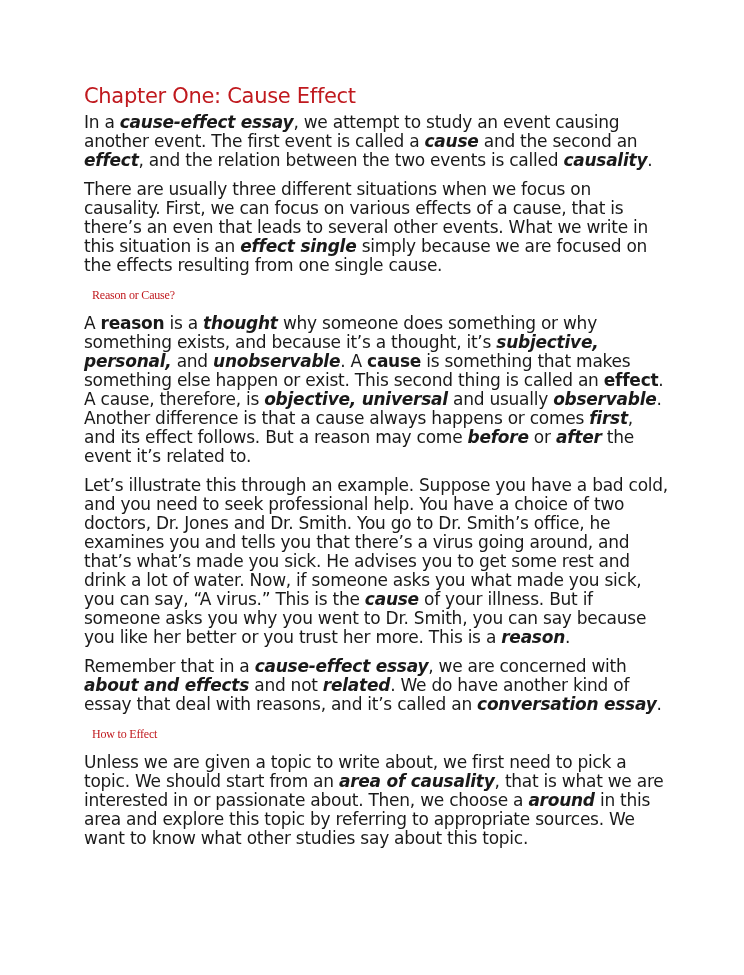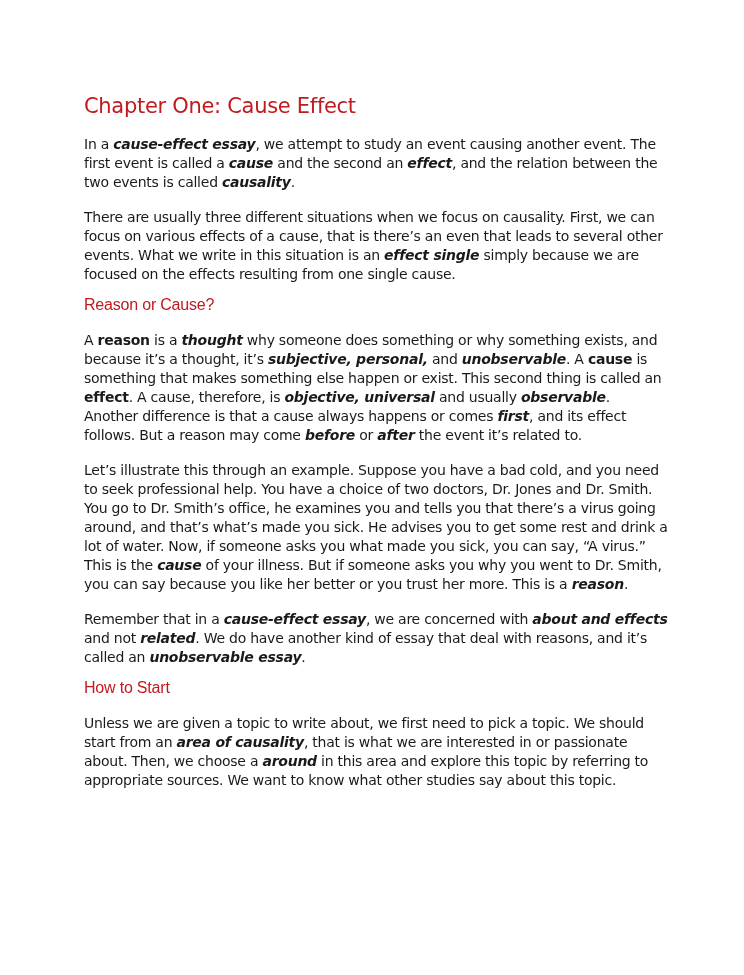--- a/index.html
+++ b/index.html
@@ -1,52 +1,52 @@
 <!DOCTYPE html>
 <html><head>
 <meta charset="utf-8">
 <style>
   html, body { margin: 0; padding: 0; background: #ffffff; }
   body { width: 744px; height: 975px; overflow: hidden; position: relative; }
   .page {
-    position: absolute; left: 84px; top: 94px; width: 584px;
+    position: absolute; left: 84px; top: 84px; width: 584px;
     font-family: "DejaVu Sans", sans-serif;
     color: #1a1a1a;
   }
   h1 {
     font-family: "DejaVu Sans", sans-serif;
     font-weight: normal; color: #c0191e;
     font-size: 21px; line-height: 25px; margin: 0 0 0 0; letter-spacing: -0.3px;
   }
   h2 {
-    font-family: Liberation Sans, sans-serif;
+    font-family: Liberation Serif, serif;
     font-weight: normal; color: #c0191e;
-    font-size: 16px; line-height: 21px; margin: 0; letter-spacing: -0.2px;
+    font-size: 12px; line-height: 21px; margin: 8px; letter-spacing: -0.2px;
   }
   p {
-    margin: 16px 0 10px 0;
-    font-size: 14px; line-height: 19px; letter-spacing: -0.25px;
+    margin: 4px 0 10px 0;
+    font-size: 17px; line-height: 19px; letter-spacing: -0.25px;
   }
   b { font-weight: bold; }
   .bi { font-weight: bold; font-style: italic; }
 </style>
 </head>
 <body>
 
 <div class="page">
   <h1>Chapter One: Cause Effect</h1>
   <div id="sections">
       <div>
         <p>In a <span class="bi">cause-effect essay</span>, we attempt to study an event causing another event. The first event is called a <span class="bi">cause</span> and the second an <span class="bi">effect</span>, and the relation between the two events is called <span class="bi">causality</span>.</p>
         <p>There are usually three different situations when we focus on causality. First, we can focus on various effects of a cause, that is there’s an even that leads to several other events. What we write in this situation is an <span class="bi">effect single</span> simply because we are focused on the effects resulting from one single cause.</p>
       </div>
       <div>
         <h2>Reason or Cause?</h2>
         <p>A <b>reason</b> is a <span class="bi">thought</span> why someone does something or why something exists, and because it’s a thought, it’s <span class="bi">subjective, personal,</span> and <span class="bi">unobservable</span>. A <b>cause</b> is something that makes something else happen or exist. This second thing is called an <b>effect</b>. A cause, therefore, is <span class="bi">objective, universal</span> and usually <span class="bi">observable</span>. Another difference is that a cause always happens or comes <span class="bi">first</span>, and its effect follows. But a reason may come <span class="bi">before</span> or <span class="bi">after</span> the event it’s related to.</p>
         <p>Let’s illustrate this through an example. Suppose you have a bad cold, and you need to seek professional help. You have a choice of two doctors, Dr. Jones and Dr. Smith. You go to Dr. Smith’s office, he examines you and tells you that there’s a virus going around, and that’s what’s made you sick. He advises you to get some rest and drink a lot of water. Now, if someone asks you what made you sick, you can say, “A virus.” This is the <span class="bi">cause</span> of your illness. But if someone asks you why you went to Dr. Smith, you can say because you like her better or you trust her more. This is a <span class="bi">reason</span>.</p>
-        <p>Remember that in a <span class="bi">cause-effect essay</span>, we are concerned with <span class="bi">about and effects</span> and not <span class="bi">related</span>. We do have another kind of essay that deal with reasons, and it’s called an <span class="bi">unobservable essay</span>.</p>
+        <p>Remember that in a <span class="bi">cause-effect essay</span>, we are concerned with <span class="bi">about and effects</span> and not <span class="bi">related</span>. We do have another kind of essay that deal with reasons, and it’s called an <span class="bi">conversation essay</span>.</p>
       </div>
       <div>
-        <h2>How to Start</h2>
+        <h2>How to Effect</h2>
         <p>Unless we are given a topic to write about, we first need to pick a topic. We should start from an <span class="bi">area of causality</span>, that is what we are interested in or passionate about. Then, we choose a <span class="bi">around</span> in this area and explore this topic by referring to appropriate sources. We want to know what other studies say about this topic.</p>
       </div>
     </div>
 </div>
 
 </body></html>

